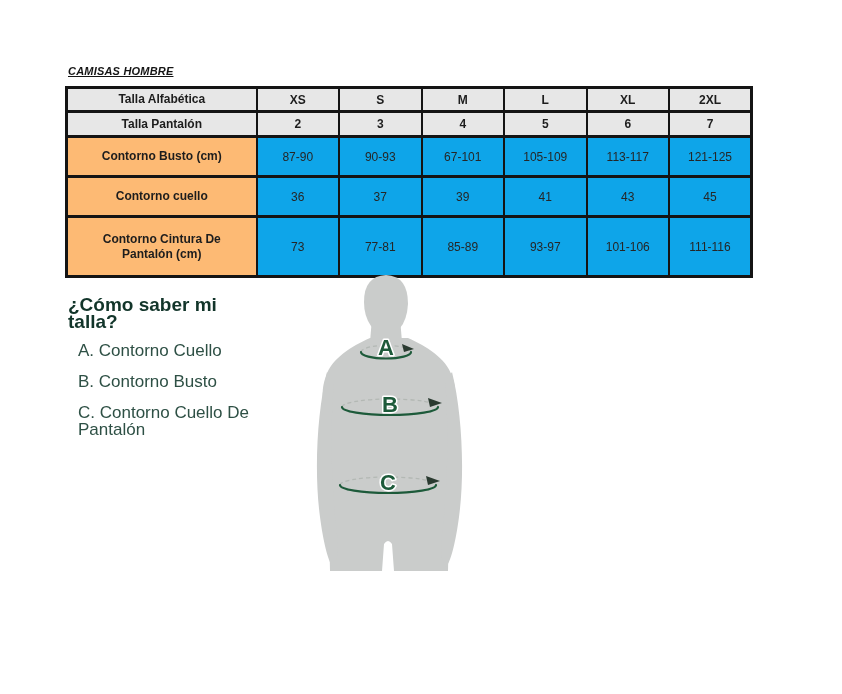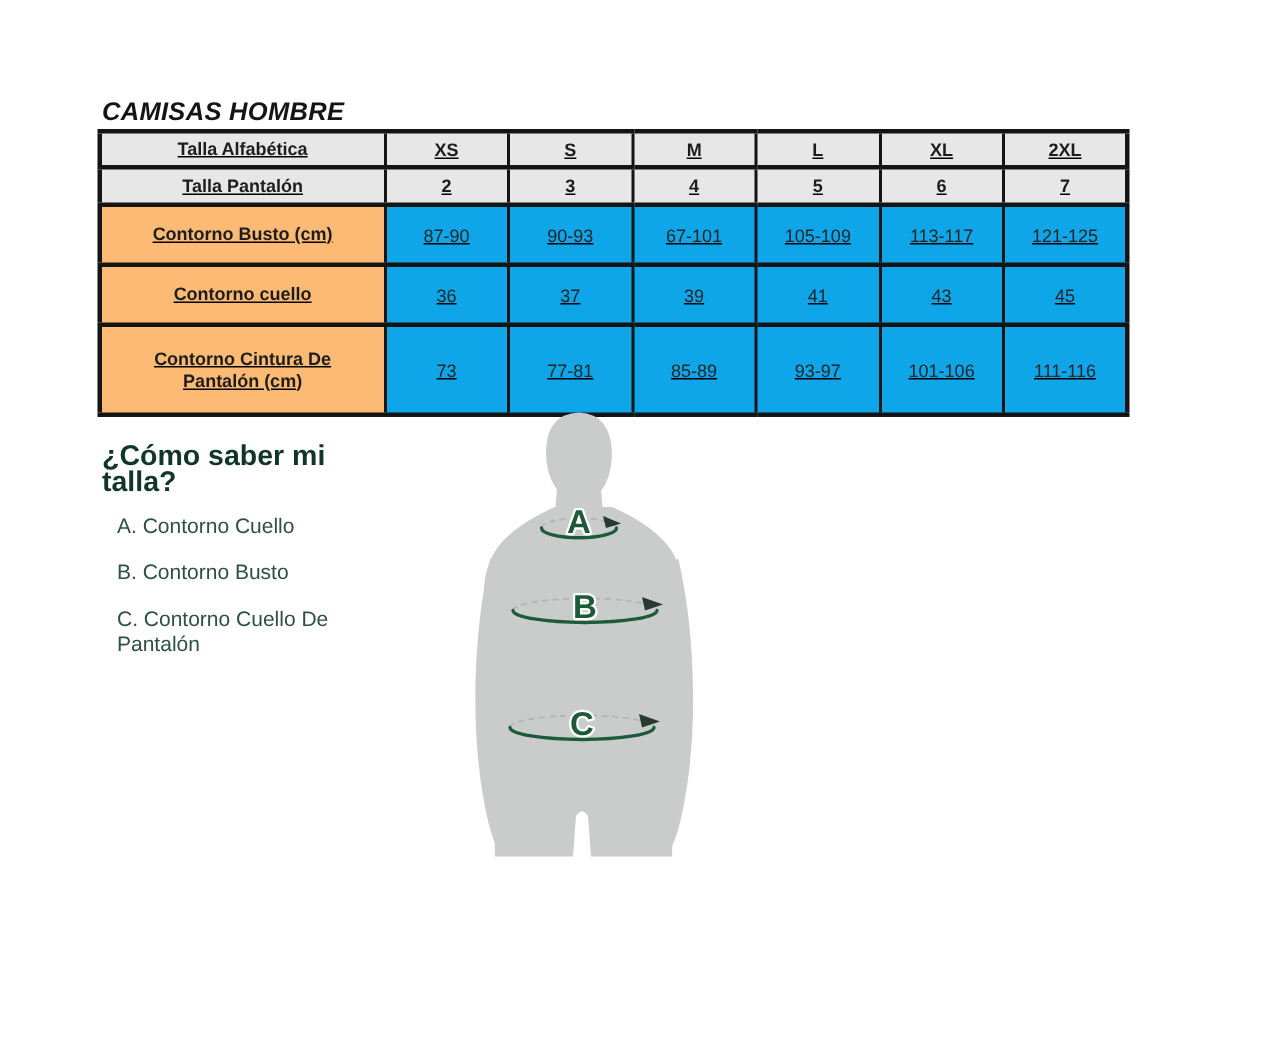--- a/index.html
+++ b/index.html
@@ -2,28 +2,27 @@
 <html style="--sil: #cacccb; --accent: #1d5a3a;"><head>
 <meta charset="utf-8">
 <style>
   html, body { margin:0; padding:0; }
   body {
     width:842px; height:694px; position:relative; background:#ffffff;
     font-family:"Liberation Sans", sans-serif; overflow:hidden;
   }
   .doc-title {
     position:absolute; left:68px; top:65px;
-    font-size:17px; font-weight:bold; font-style:italic;
-    color:#141414; letter-spacing:0.2px;
+    font-size:11px; font-weight:bold; font-style:italic;
+    text-decoration:underline; color:#141414; letter-spacing:0.2px;
   }
   table.size-table {
     position:absolute; left:65px; top:86px; width:688px;
     border-collapse:collapse; table-layout:fixed;
     border:3px solid #141414;
-    text-decoration:underline;
   }
   table.size-table td {
     border:2px solid #141414; border-top-width:3px; border-bottom-width:3px;
     text-align:center; vertical-align:middle;
     font-size:12px; color:#262626; background:#0ea5e9; padding:2px 4px;
   }
   table.size-table td.label {
     background:#fdba74; font-weight:bold; color:#1d1d1d; padding:2px 24px;
     line-height:15px;
   }
@@ -35,21 +34,21 @@
   table.size-table tbody tr:nth-child(5) { height:60px; }
 
   .guide {
     position:absolute; left:68px; top:296px; width:190px;
   }
   .guide-heading {
     font-size:19px; font-weight:bold; color:#12352a;
     margin:0 0 12px 0; line-height:17px;
   }
   .guide-item {
-    font-size:14px; color:#2e5045; margin:0 0 14px 10px; line-height:17px;
+    font-size:17px; color:#2e5045; margin:0 0 14px 10px; line-height:17px;
   }
 
   .figure-wrap {
     position:absolute; left:300px; top:272px; width:190px; height:302px;
   }
   .figure-wrap svg { display:block; }
   .ring-dash { fill:none; stroke:#b3b8b4; stroke-width:1.3; stroke-dasharray:4 3; }
   .ring-solid { fill:none; stroke:var(--accent, #1d5a3a); stroke-width:2.2; stroke-linecap:round; }
   .ring-arrow { fill:#2a3a30; }
   .fig-letter {

